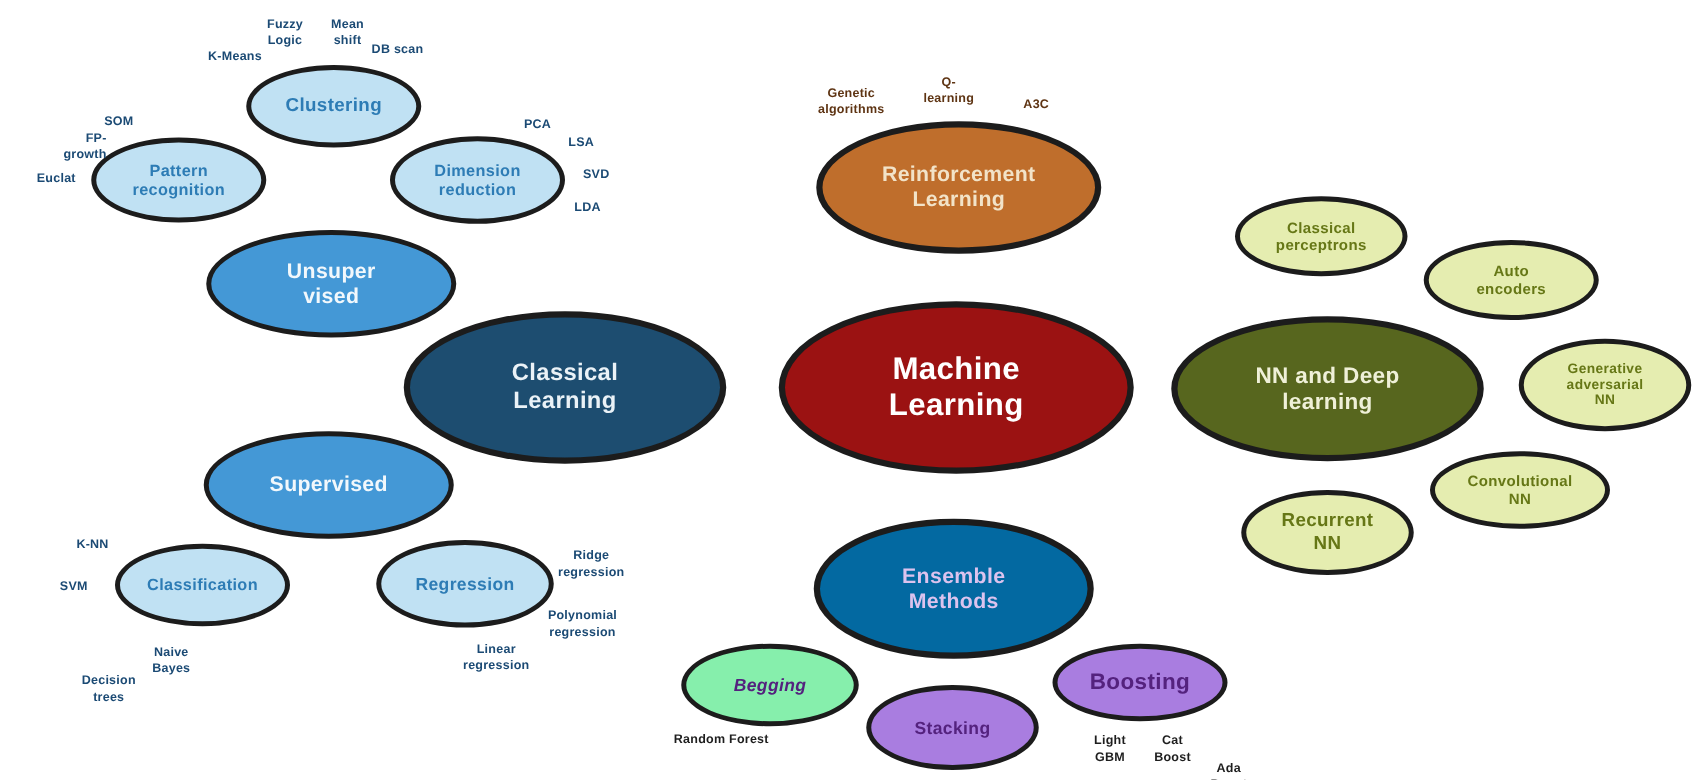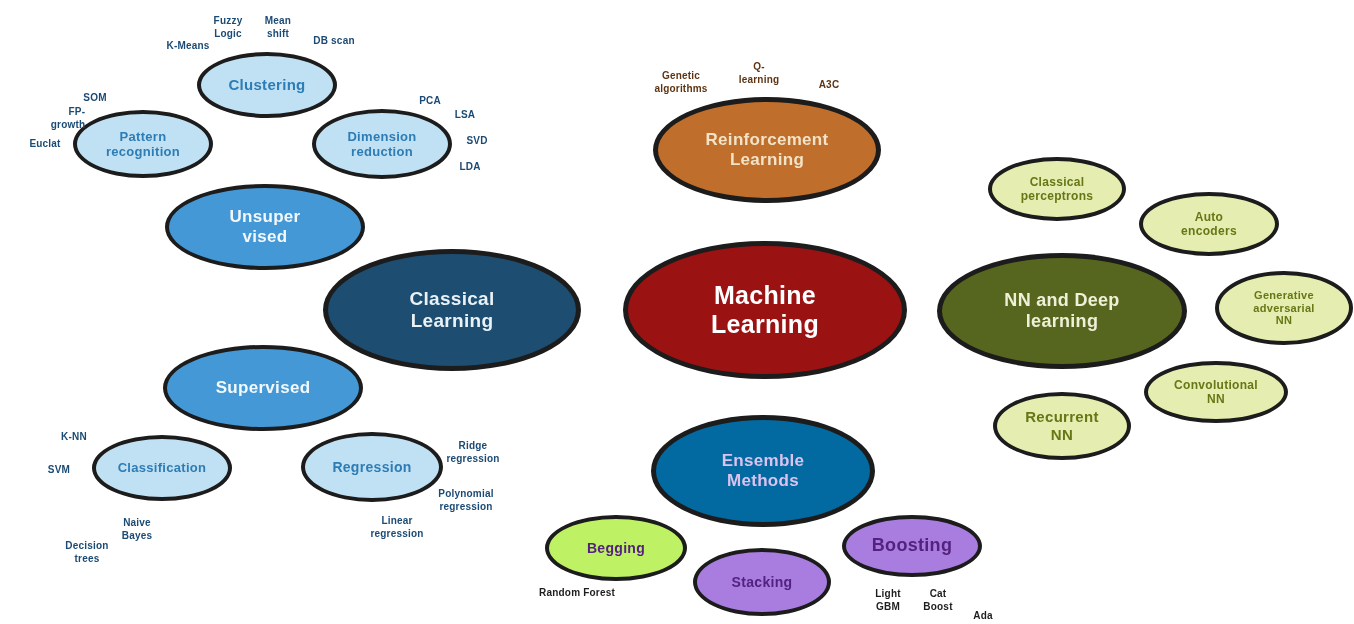--- a/index.html
+++ b/index.html
@@ -54,21 +54,21 @@
 Learning</div>
       <div class="node" style="left: 163px; top: 345px; width: 200px; height: 86px; background: rgb(68, 152, 214); color: rgb(242, 248, 252); font-size: 17px; border: 4px solid rgb(28, 28, 28);">Supervised</div>
       <div class="node" style="left: 92px; top: 435px; width: 140px; height: 66px; background: rgb(192, 225, 243); color: rgb(45, 124, 181); font-size: 13px; border: 4px solid rgb(28, 28, 28);">Classification</div>
       <div class="node" style="left: 301px; top: 432px; width: 142px; height: 70px; background: rgb(192, 225, 243); color: rgb(45, 124, 181); font-size: 14px; border: 4px solid rgb(28, 28, 28);">Regression</div>
       <div class="node" style="left: 623px; top: 241px; width: 284px; height: 138px; background: rgb(155, 18, 18); color: rgb(255, 255, 255); font-size: 25px; border: 5px solid rgb(28, 28, 28);">Machine
 Learning</div>
       <div class="node" style="left: 653px; top: 97px; width: 228px; height: 106px; background: rgb(191, 110, 44); color: rgb(242, 227, 200); font-size: 17px; border: 5px solid rgb(28, 28, 28);">Reinforcement
 Learning</div>
       <div class="node" style="left: 651px; top: 415px; width: 224px; height: 112px; background: #0369a1; color: rgb(220, 195, 238); font-size: 17px; border: 5px solid rgb(28, 28, 28);">Ensemble
 Methods</div>
-      <div class="node" style="left: 545px; top: 515px; width: 142px; height: 66px; background: #bef264; color: rgb(84, 34, 126); font-size: 14px; border: 4px solid rgb(28, 28, 28);">Begging</div>
+      <div class="node" style="left: 545px; top: 515px; width: 142px; height: 66px; background: #86efac; color: rgb(84, 34, 126); font-size: 14px; border: 4px solid rgb(28, 28, 28); font-style: italic;">Begging</div>
       <div class="node" style="left: 693px; top: 548px; width: 138px; height: 68px; background: rgb(169, 125, 224); color: rgb(84, 34, 126); font-size: 14px; border: 4px solid rgb(28, 28, 28);">Stacking</div>
       <div class="node" style="left: 842px; top: 515px; width: 140px; height: 62px; background: rgb(169, 125, 224); color: rgb(84, 34, 126); font-size: 18px; border: 4px solid rgb(28, 28, 28);">Boosting</div>
       <div class="node" style="left: 937px; top: 253px; width: 250px; height: 116px; background: rgb(87, 102, 30); color: rgb(239, 240, 216); font-size: 18px; border: 5px solid rgb(28, 28, 28);">NN and Deep
 learning</div>
       <div class="node" style="left: 988px; top: 157px; width: 138px; height: 64px; background: rgb(229, 237, 176); color: rgb(102, 119, 22); font-size: 12px; border: 4px solid rgb(28, 28, 28);">Classical
 perceptrons</div>
       <div class="node" style="left: 1139px; top: 192px; width: 140px; height: 64px; background: rgb(229, 237, 176); color: rgb(102, 119, 22); font-size: 12px; border: 4px solid rgb(28, 28, 28);">Auto
 encoders</div>
       <div class="node" style="left: 1215px; top: 271px; width: 138px; height: 74px; background: rgb(229, 237, 176); color: rgb(102, 119, 22); font-size: 11px; border: 4px solid rgb(28, 28, 28);">Generative
 adversarial
@@ -77,21 +77,21 @@
 NN</div>
       <div class="node" style="left: 993px; top: 392px; width: 138px; height: 68px; background: rgb(229, 237, 176); color: rgb(102, 119, 22); font-size: 15px; border: 4px solid rgb(28, 28, 28);">Recurrent
 NN</div>
     </div>
   <div id="labels-layer">
       <div class="flabel" style="left: 228px; top: 27px; color: rgb(27, 74, 116); font-size: 10px;">Fuzzy
 Logic</div>
       <div class="flabel" style="left: 278px; top: 27px; color: rgb(27, 74, 116); font-size: 10px;">Mean
 shift</div>
       <div class="flabel" style="left: 188px; top: 46px; color: rgb(27, 74, 116); font-size: 10px;">K-Means</div>
-      <div class="flabel" style="left: 328px; top: 41px; color: rgb(27, 74, 116); font-size: 10px; padding-left: 12px;">DB scan</div>
+      <div class="flabel" style="left: 312px; top: 41px; color: rgb(27, 74, 116); font-size: 10px; padding-left: 12px;">DB scan</div>
       <div class="flabel" style="left: 95px; top: 98px; color: rgb(27, 74, 116); font-size: 10px;">SOM</div>
       <div class="flabel" style="left: 68px; top: 118px; color: rgb(27, 74, 116); font-size: 10px; text-align: right;">FP-
 growth</div>
       <div class="flabel" style="left: 45px; top: 144px; color: rgb(27, 74, 116); font-size: 10px;">Euclat</div>
       <div class="flabel" style="left: 430px; top: 101px; color: rgb(27, 74, 116); font-size: 10px;">PCA</div>
       <div class="flabel" style="left: 465px; top: 115px; color: rgb(27, 74, 116); font-size: 10px;">LSA</div>
       <div class="flabel" style="left: 477px; top: 141px; color: rgb(27, 74, 116); font-size: 10px;">SVD</div>
       <div class="flabel" style="left: 470px; top: 167px; color: rgb(27, 74, 116); font-size: 10px;">LDA</div>
       <div class="flabel" style="left: 74px; top: 437px; color: rgb(27, 74, 116); font-size: 10px;">K-NN</div>
       <div class="flabel" style="left: 59px; top: 470px; color: rgb(27, 74, 116); font-size: 10px;">SVM</div>

